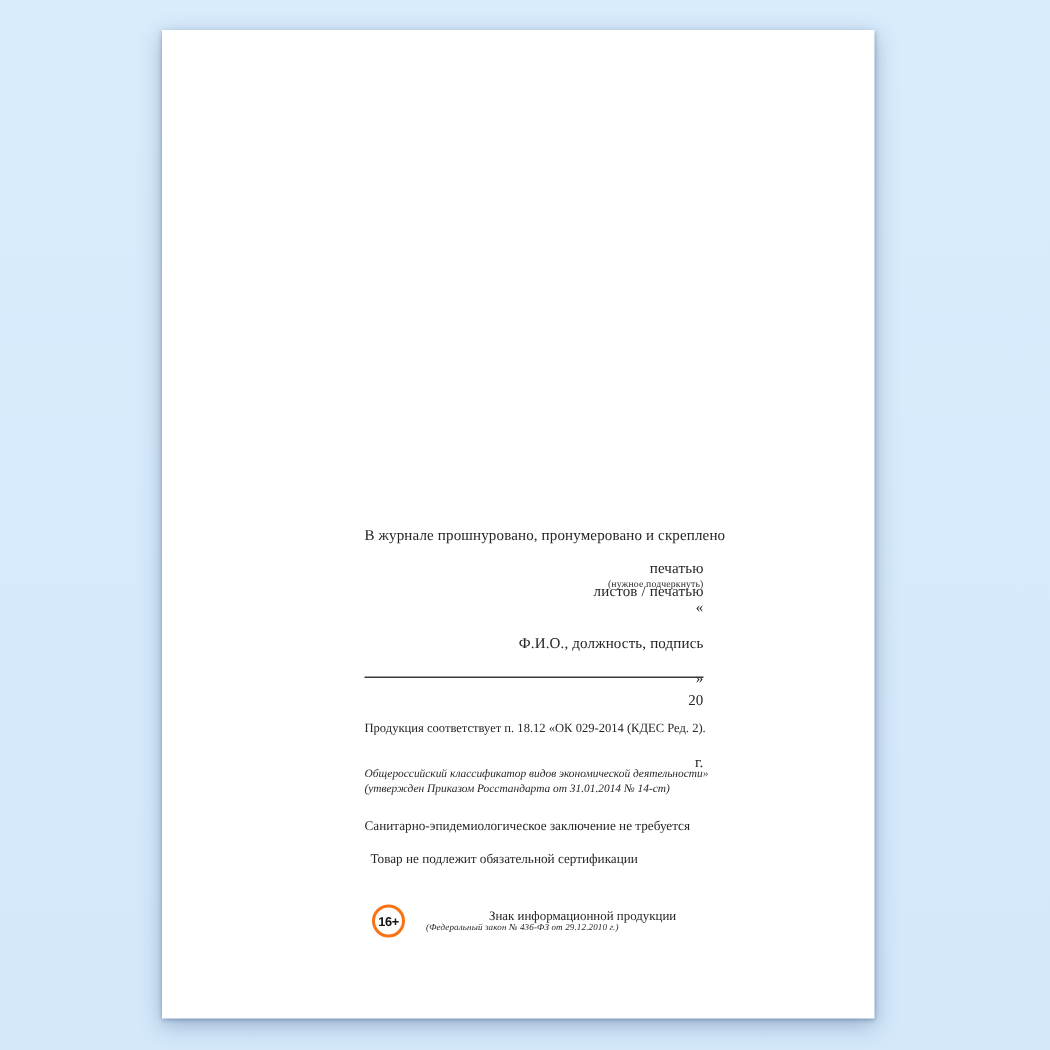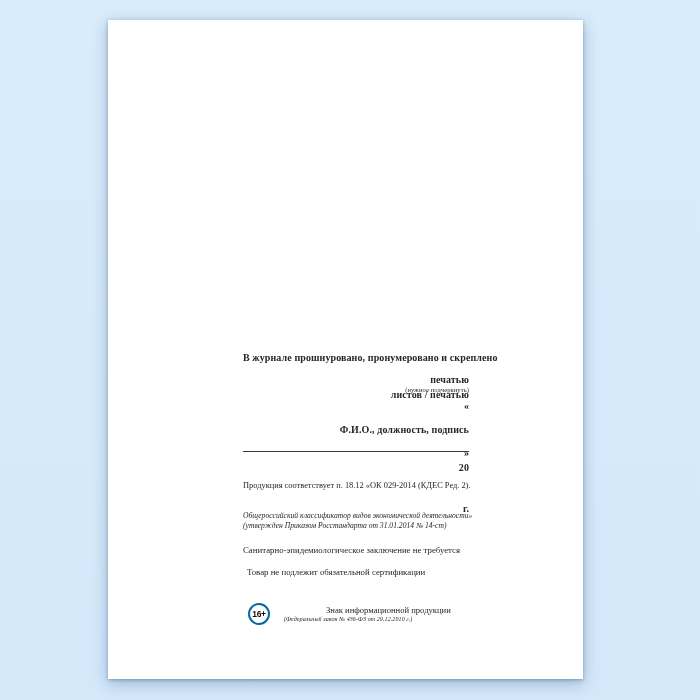--- a/index.html
+++ b/index.html
@@ -30,21 +30,21 @@
     box-shadow: 0 1px 3px rgba(84, 114, 153, 0.55), 0 4px 14px rgba(84, 114, 153, 0.45);
   }
   .line {
     position: absolute;
     left: 135px;
     width: 226px;
     white-space: nowrap;
   }
   .cert {
     font-size: 10px;
-    font-weight: 700;
+    font-weight: 400;
     letter-spacing: 0.1px;
   }
   .flexline {
     display: flex;
     align-items: flex-end;
     flex-direction: column;
   }
   .fill {
     flex: 1 1 auto;
     border-bottom: 1px solid #3a3a3a;
@@ -74,21 +74,21 @@
   .status  { font-size: 8.8px; }
   .markrow {
     display: flex;
     align-items: flex-start;
     padding-left: 5px;
   }
   .age-badge {
     flex: 0 0 auto;
     width: 18px;
     height: 18px;
-    border: 2px solid #0369a1;
+    border: 2px solid #f97316;
     border-radius: 50%;
     display: flex;
     align-items: center;
     justify-content: center;
     font-size: 8.5px;
     font-weight: 700;
     letter-spacing: -0.3px;
     color: #111;
     font-family: "Liberation Sans", "DejaVu Sans", sans-serif;
   }

